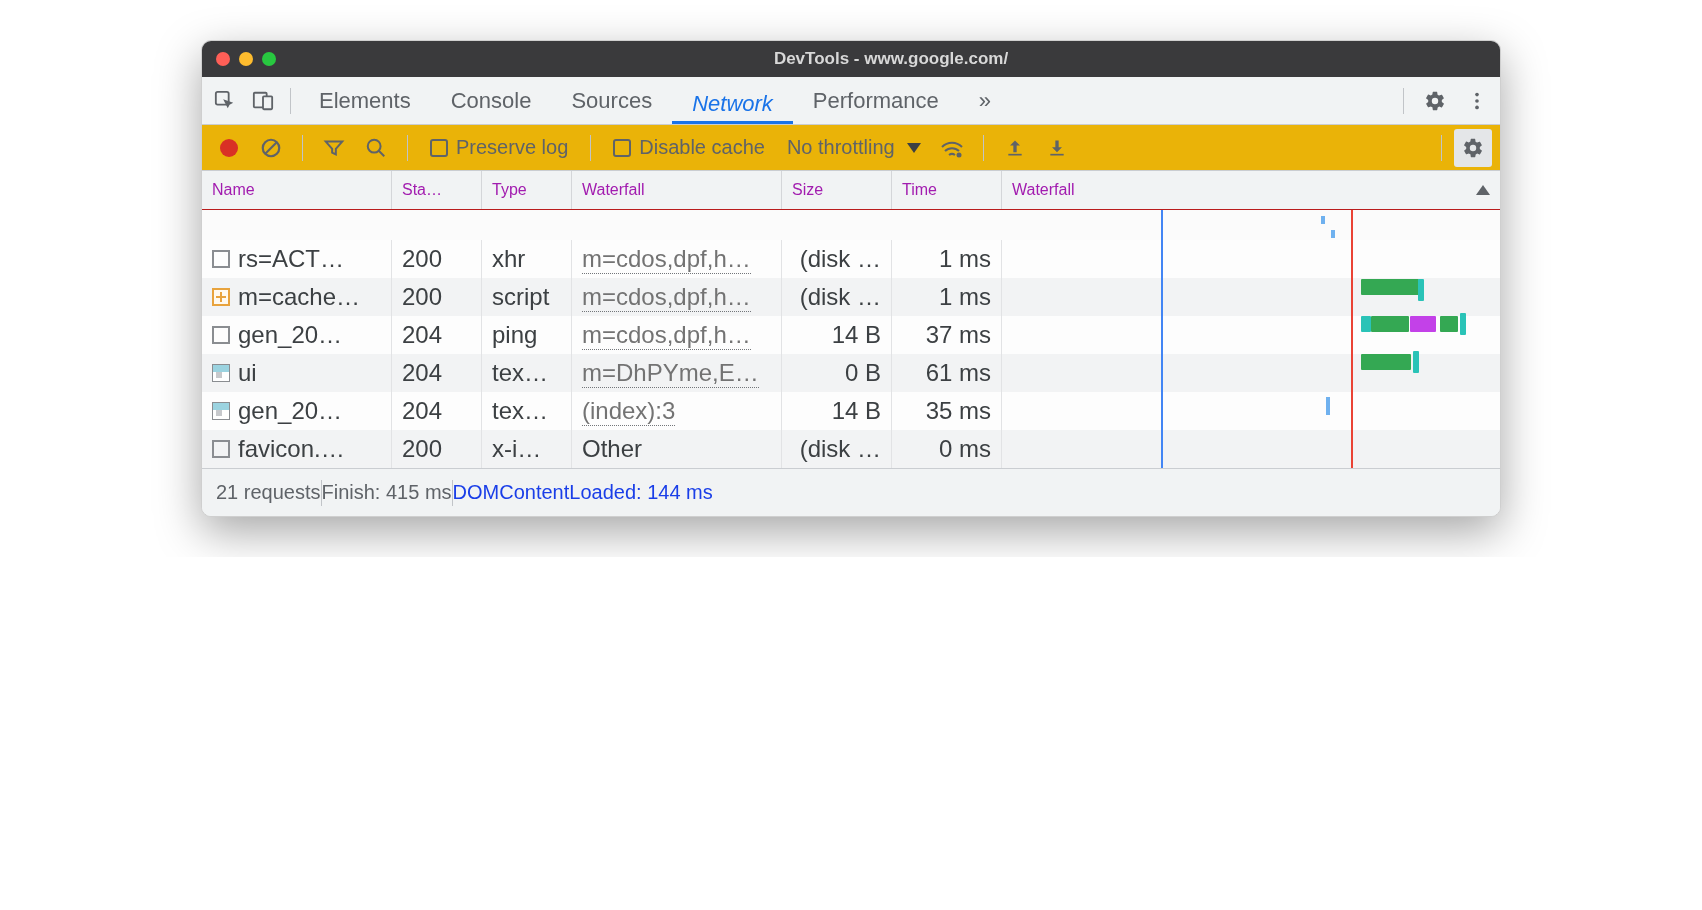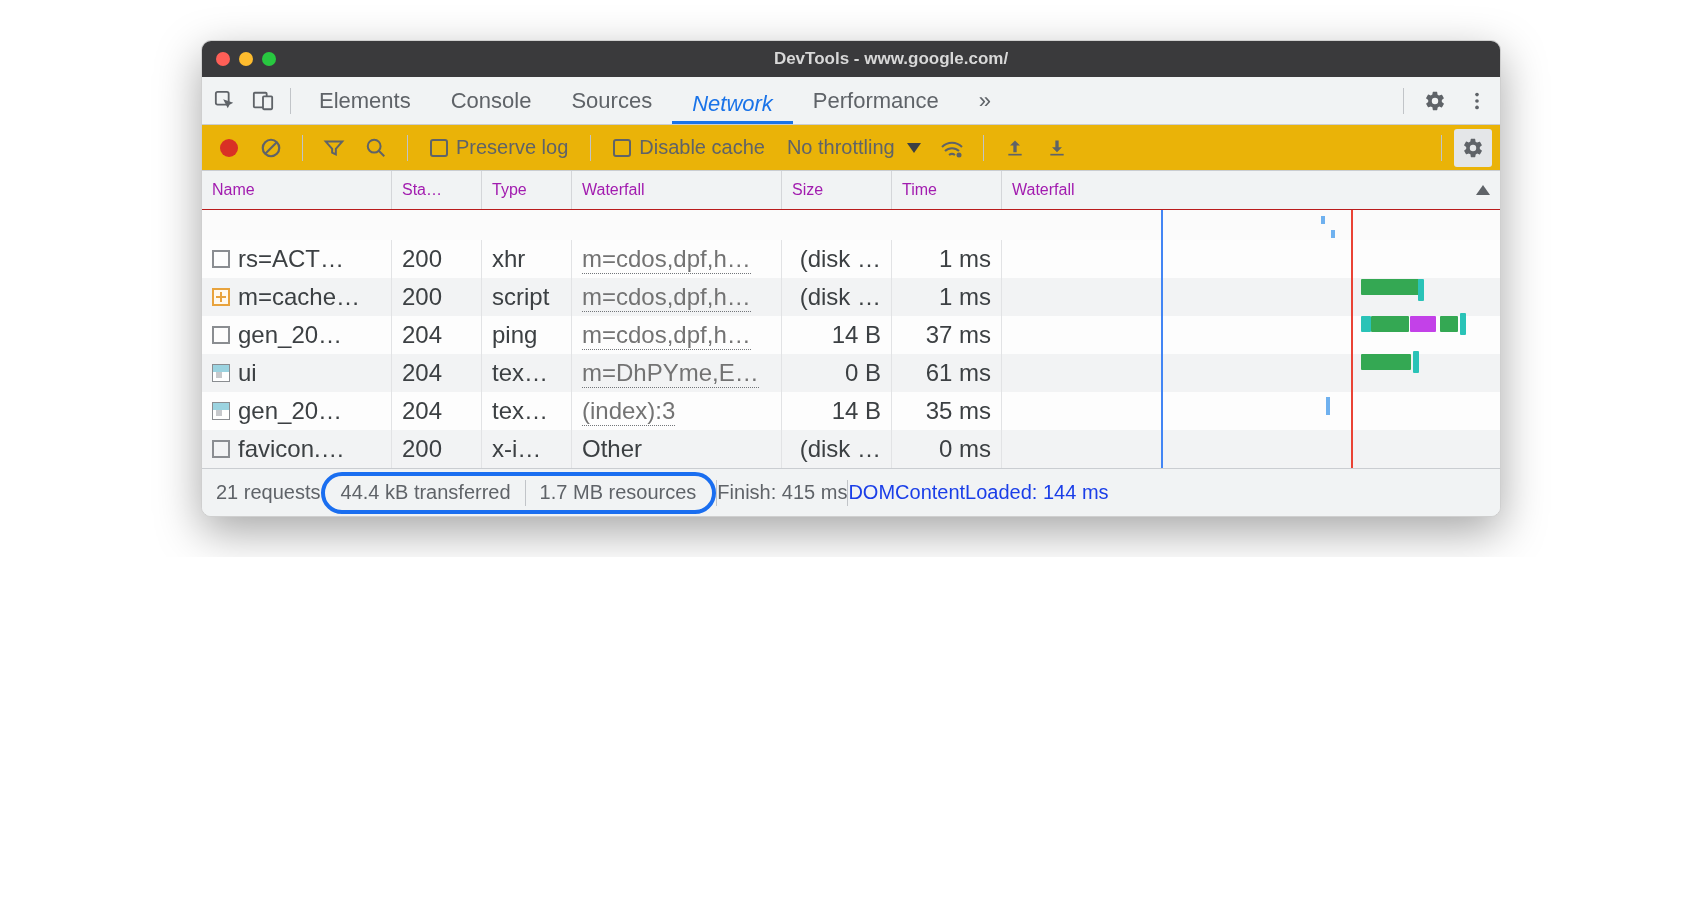--- a/index.html
+++ b/index.html
@@ -379,24 +379,19 @@
       <div class="bar green" style="left:88%;  top:106px; width:18px;"></div>
       <div class="bar cyan" style="left:92%;  top:103px; width:6px; height:22px;"></div>
       <div class="bar green" style="left:72%;  top:144px; width:50px;"></div>
       <div class="bar cyan" style="left:82.5%;  top:141px; width:6px; height:22px;"></div>
       <div class="tick" style="left:65%; top:187px; height:18px"></div>
     </div>
   </div>
 
   <div class="statusbar">
     <span>21 requests</span>
-    <span class="highlight-pill">
-      <span>44.4 kB transferred</span>
-      <span class="sep"></span>
-      <span>1.7 MB resources</span>
-    </span>
     <span class="sep"></span>
     <span>Finish: 415 ms</span>
     <span class="sep"></span>
     <span class="dc-loaded">DOMContentLoaded: 144 ms</span>
   </div>
 
 </div>
 
 </body></html>

